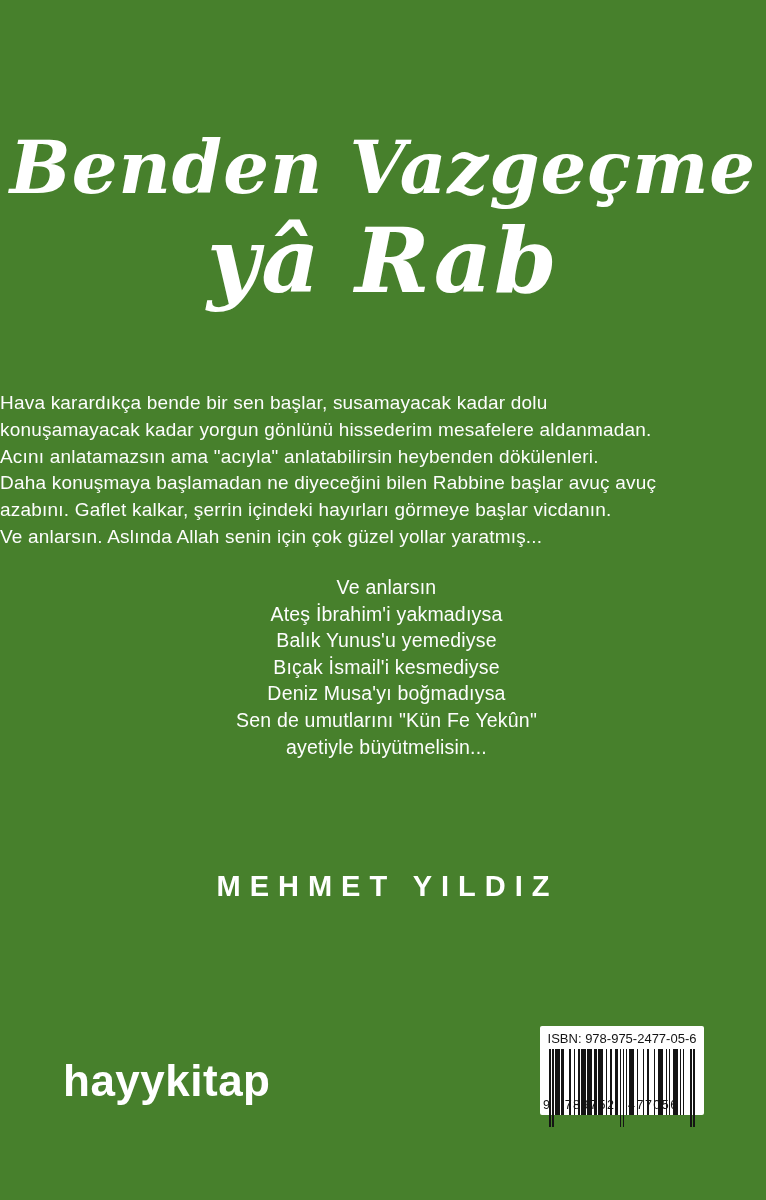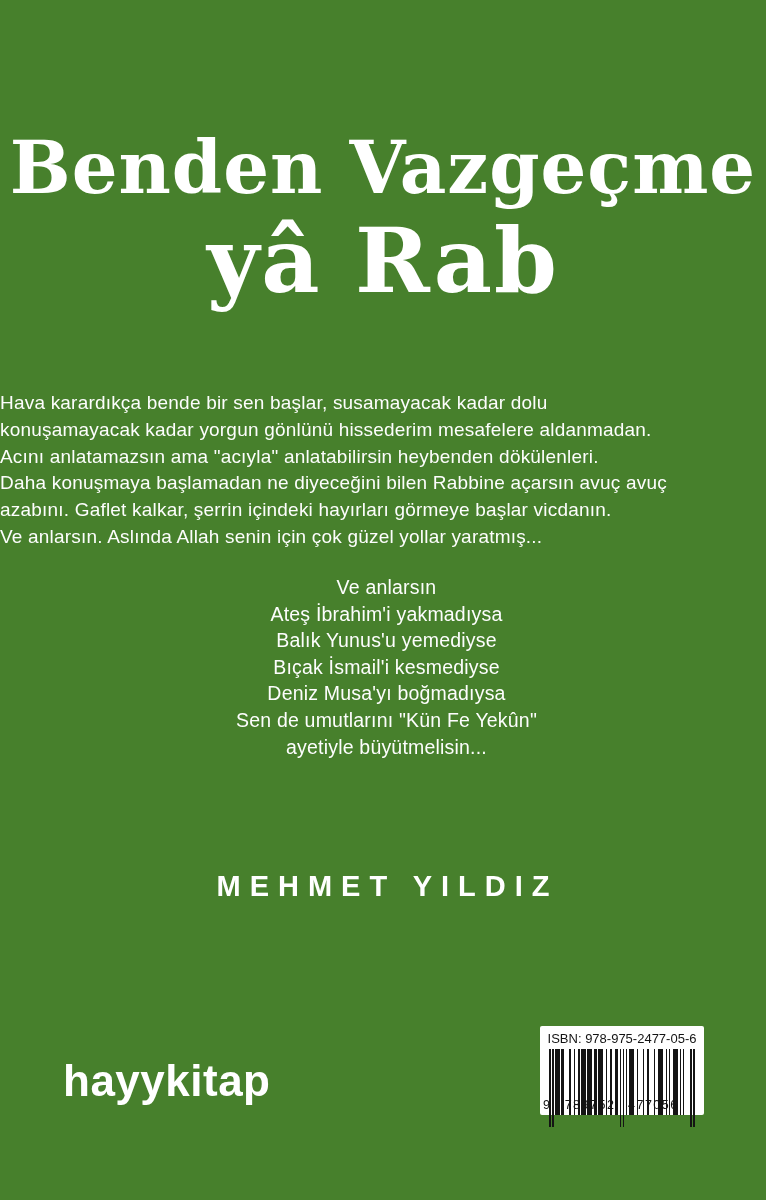--- a/index.html
+++ b/index.html
@@ -9,21 +9,21 @@
     width:766px; height:1200px;
     background:#47802c;
     overflow:hidden;
     color:#fff;
   }
   
   .title-block{
     position:absolute; left:0; right:0; top:128px;
     text-align:center;
     font-family:"DejaVu Serif", serif;
-    font-weight:bold;
+    font-style:italic; font-weight:bold;
     color:#ffffff;
     line-height:1.1;
   }
   .title-line1{ font-size:72px; letter-spacing:1px; }
   .title-line2{ font-size:90px; letter-spacing:2px; margin-top:4px;text-align:center;}
   
   .synopsis{
     position:absolute; left:0; right:0; top:390px;
     text-align:left;
     font-size:19px; line-height:26.8px;
@@ -89,21 +89,21 @@
 
   <div class="title-block">
     <div class="title-line1">Benden Vazgeçme</div>
     <div class="title-line2">yâ Rab</div>
   </div>
 
   <div class="synopsis">
     <div>Hava karardıkça bende bir sen başlar, susamayacak kadar dolu</div>
     <div>konuşamayacak kadar yorgun gönlünü hissederim mesafelere aldanmadan.</div>
     <div>Acını anlatamazsın ama "acıyla" anlatabilirsin heybenden dökülenleri.</div>
-    <div>Daha konuşmaya başlamadan ne diyeceğini bilen Rabbine açarsın avuç avuç</div>
+    <div>Daha konuşmaya başlamadan ne diyeceğini bilen Rabbine başlar avuç avuç</div>
     <div>azabını. Gaflet kalkar, şerrin içindeki hayırları görmeye başlar vicdanın.</div>
     <div>Ve anlarsın. Aslında Allah senin için çok güzel yollar yaratmış...</div>
   </div>
 
   <div class="poem">
     <div>Ve anlarsın</div>
     <div>Ateş İbrahim'i yakmadıysa</div>
     <div>Balık Yunus'u yemediyse</div>
     <div>Bıçak İsmail'i kesmediyse</div>
     <div>Deniz Musa'yı boğmadıysa</div>

